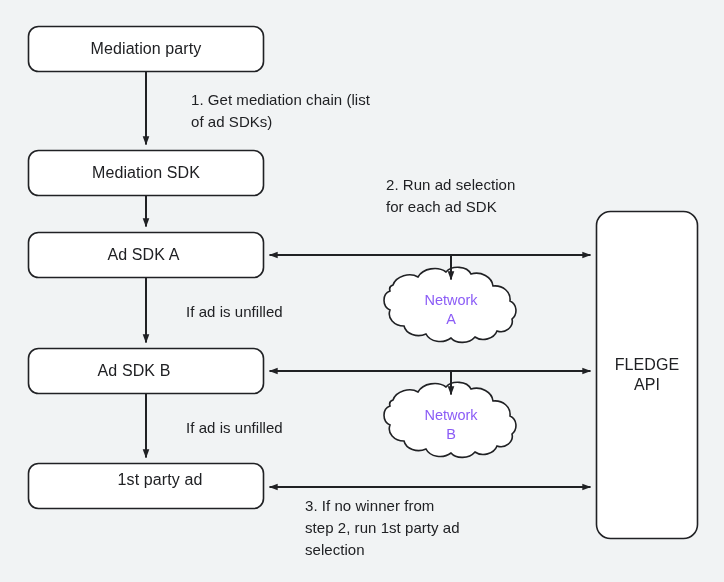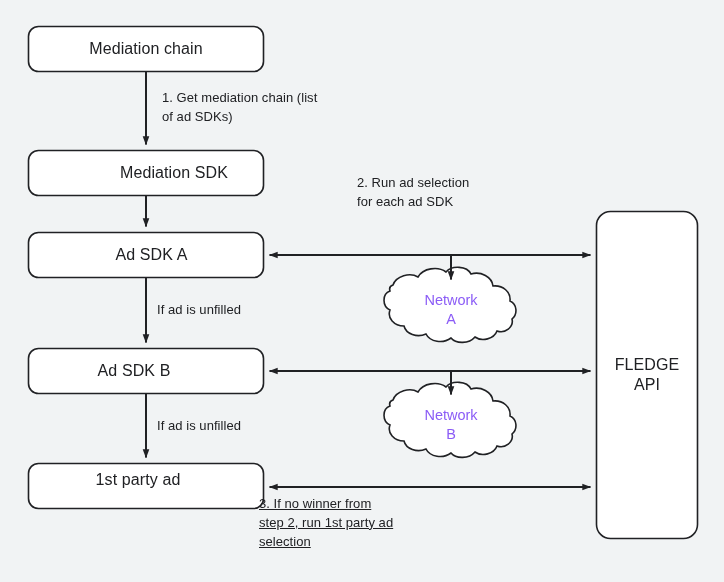--- a/index.html
+++ b/index.html
@@ -35,26 +35,27 @@
     text-align: center;
     font-size: 16px;
     line-height: 1.25;
     letter-spacing: 0.1px;
     color: #202124;
     pointer-events: none;
     white-space: pre-line;
   }
   .edge-label {
     position: absolute;
-    font-size: 13px;
+    font-size: 15px;
     line-height: 1.45;
     letter-spacing: 0.05px;
     color: #202124;
     white-space: pre-line;
     pointer-events: none;
+    margin-left: 29px;
   }
   .cloud-label {
     position: absolute;
     display: flex;
     align-items: center;
     justify-content: center;
     text-align: center;
     font-size: 14.5px;
     line-height: 1.28;
     color: #8b5cf6;
@@ -135,46 +136,46 @@
 
     <line x1="269.5" y1="371" x2="590.5" y2="371" stroke="#202124" stroke-width="2" marker-start="url(#arrowtail)" marker-end="url(#arrowhead)"></line>
 
     <line x1="269.5" y1="487" x2="590.5" y2="487" stroke="#202124" stroke-width="2" marker-start="url(#arrowtail)" marker-end="url(#arrowhead)"></line>
 
     <line x1="451" y1="255" x2="451" y2="279.5" stroke="#202124" stroke-width="2" marker-end="url(#arrowhead)"></line>
 
     <line x1="451" y1="371" x2="451" y2="394.5" stroke="#202124" stroke-width="2" marker-end="url(#arrowhead)"></line>
   </svg>
 
-  <div class="node-label" style="left:28px; top:26px; width:236px; height:46px;">Mediation chain</div>
+  <div class="node-label" style="left:28px; top:26px; width:236px; height:46px;">Mediation party</div>
 
-  <div class="node-label" style="left:28px; top:150px; width:236px; height:46px;margin-left:28px;">Mediation SDK</div>
+  <div class="node-label" style="left:28px; top:150px; width:236px; height:46px;">Mediation SDK</div>
 
-  <div class="node-label" style="left:28px; top:232px; width:247px; height:46px;">Ad SDK A</div>
+  <div class="node-label" style="left:20px; top:232px; width:247px; height:46px;">Ad SDK A</div>
 
   <div class="node-label" style="left:28px; top:348px; width:212px; height:46px;">Ad SDK B</div>
 
-  <div class="node-label" style="left:20px; top:463px; width:236px; height:34px;">1st party ad</div>
+  <div class="node-label" style="left:42px; top:463px; width:236px; height:34px;">1st party ad</div>
 
   <div class="node-label" style="left:596px; top:211px; width:102px; height:328px;">FLEDGE
 API</div>
 
   <div class="cloud-label" style="left:385px; top:281px; width:132px; height:58px;">Network
 A</div>
 
   <div class="cloud-label" style="left:385px; top:396px; width:132px; height:58px;">Network
 B</div>
 
   <div class="edge-label label-left" style="left:162px; top:89px; width:230px;">1. Get mediation chain (list
 of ad SDKs)</div>
 
   <div class="edge-label label-center" style="left:357px; top:174px; width:180px;">2. Run ad selection
 for each ad SDK</div>
 
-  <div class="edge-label label-left" style="left:259px; top:495px; width:230px;text-decoration:underline;">3. If no winner from
+  <div class="edge-label label-left" style="left:276px; top:495px; width:230px;">3. If no winner from
 step 2, run 1st party ad
 selection</div>
 
   <div class="edge-label label-left" style="left:157px; top:301px; width:150px;">If ad is unfilled</div>
 
   <div class="edge-label label-left" style="left:157px; top:417px; width:150px;">If ad is unfilled</div>
 
 </div>
 
 </body></html>

